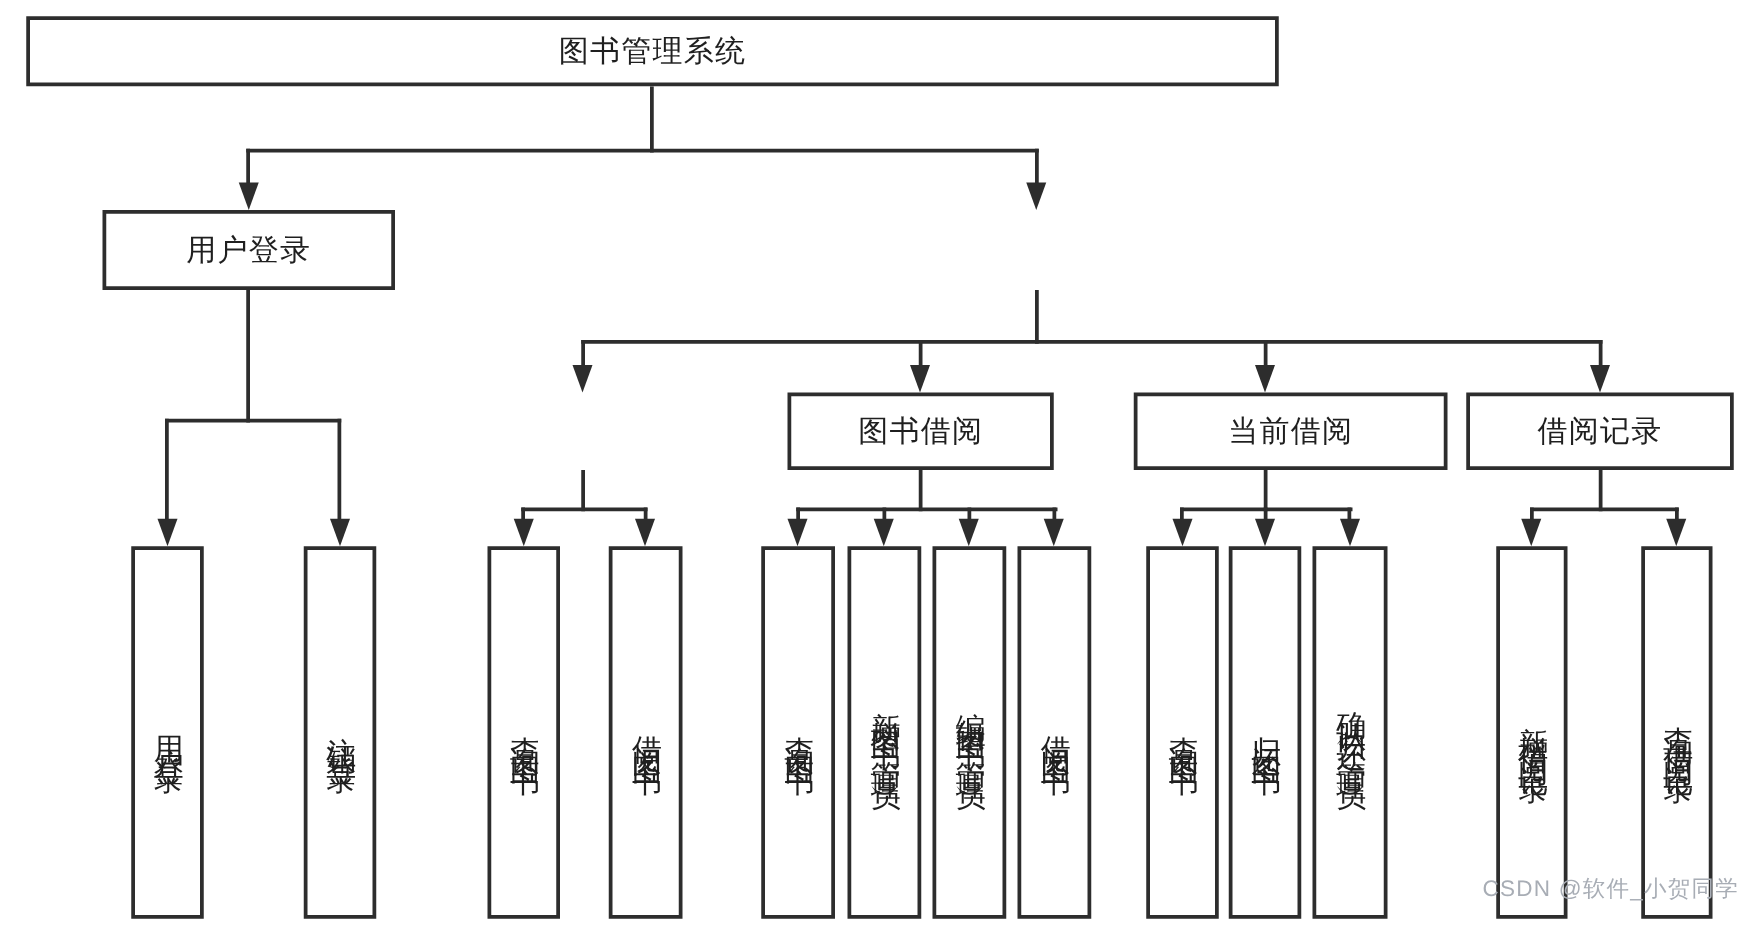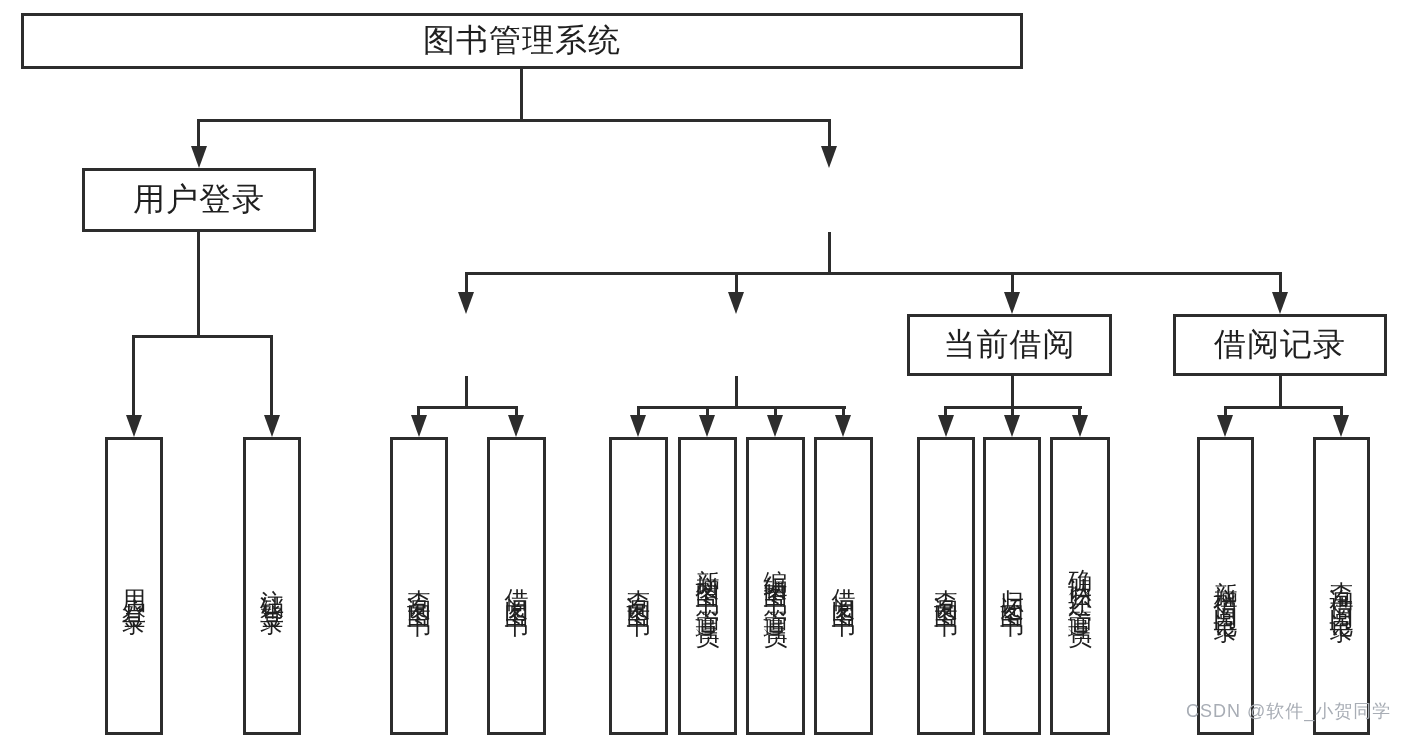--- a/index.html
+++ b/index.html
@@ -3,21 +3,21 @@
 <meta charset="utf-8">
 <style>
   html,body{margin:0;padding:0;background:#ffffff;}
   #canvas{
     position:relative;width:1405px;height:747px;background:#ffffff;overflow:hidden;
     font-family:"Liberation Sans","DejaVu Sans",sans-serif;
   }
   .box{
     position:absolute;box-sizing:border-box;border:3px solid #2d2d2d;background:#ffffff;
     display:flex;align-items:center;justify-content:center;
-    font-size:32px;color:#1f1f1f;letter-spacing:1px;z-index:2;
+    font-size:24px;color:#1f1f1f;letter-spacing:1px;z-index:2;
   }
   .vbox{
     position:absolute;box-sizing:border-box;border:3px solid #2d2d2d;background:#ffffff;
     top:437px;height:298px;display:flex;align-items:center;justify-content:center;
     writing-mode:vertical-rl;font-size:24px;color:#1f1f1f;letter-spacing:8px;z-index:2;
     line-height:1;
   }
   .h{position:absolute;height:3px;background:#2d2d2d;z-index:1;}
   .v{position:absolute;width:3px;background:#2d2d2d;z-index:1;}
   .arrow{
@@ -29,21 +29,21 @@
     position:absolute;left:1186px;top:699px;z-index:6;
     font-size:18px;color:#a8adb5;letter-spacing:1px;white-space:nowrap;
   }
 
   
   #b-root {left:21px;  top:13px;  width:1002px;height:56px;}
   #b-login{left:82px;  top:168px; width:234px; height:64px;}
   #b-mgmt {left:712px; top:168px; width:235px; height:64px;}
   #b-nbr  {left:358px; top:314px; width:217px; height:62px;}
   #b-bb   {left:630px; top:314px; width:213px; height:62px;}
-  #b-cb   {left:907px; top:314px; width:205px; height:62px;}
+  #b-cb   {left:907px; top:314px; width:251px; height:62px;}
   #b-br   {left:1173px;top:314px; width:214px; height:62px;}
 
   
   #v-ul1 {left:105px; width:58px;}
   #v-ul2 {left:243px; width:58px;}
   #v-nbr1{left:390px; width:58px;}
   #v-nbr2{left:487px; width:59px;}
   #v-bb1 {left:609px; width:59px;}
   #v-bb2 {left:678px; width:59px;}
   #v-bb3 {left:746px; width:59px;}
@@ -166,20 +166,21 @@
   <div class="arrow" id="ar-15"></div>
   <div class="arrow" id="ar-16"></div>
   <div class="arrow" id="ar-17"></div>
   <div class="arrow" id="ar-18"></div>
   <div class="arrow" id="ar-19"></div>
 
   <div class="box" id="b-root">图书管理系统</div>
 
   <div class="box" id="b-login">用户登录</div>
 
+  <div class="box" id="b-bb">图书借阅</div>
   <div class="box" id="b-cb">当前借阅</div>
   <div class="box" id="b-br">借阅记录</div>
 
   <div class="vbox" id="v-ul1">用户登录</div>
   <div class="vbox" id="v-ul2">注销登录</div>
   <div class="vbox" id="v-nbr1">查询图书</div>
   <div class="vbox" id="v-nbr2">借阅图书</div>
   <div class="vbox" id="v-bb1">查询图书</div>
   <div class="vbox" id="v-bb2">新增图书（管理员）</div>
   <div class="vbox" id="v-bb3">编辑图书（管理员）</div>

